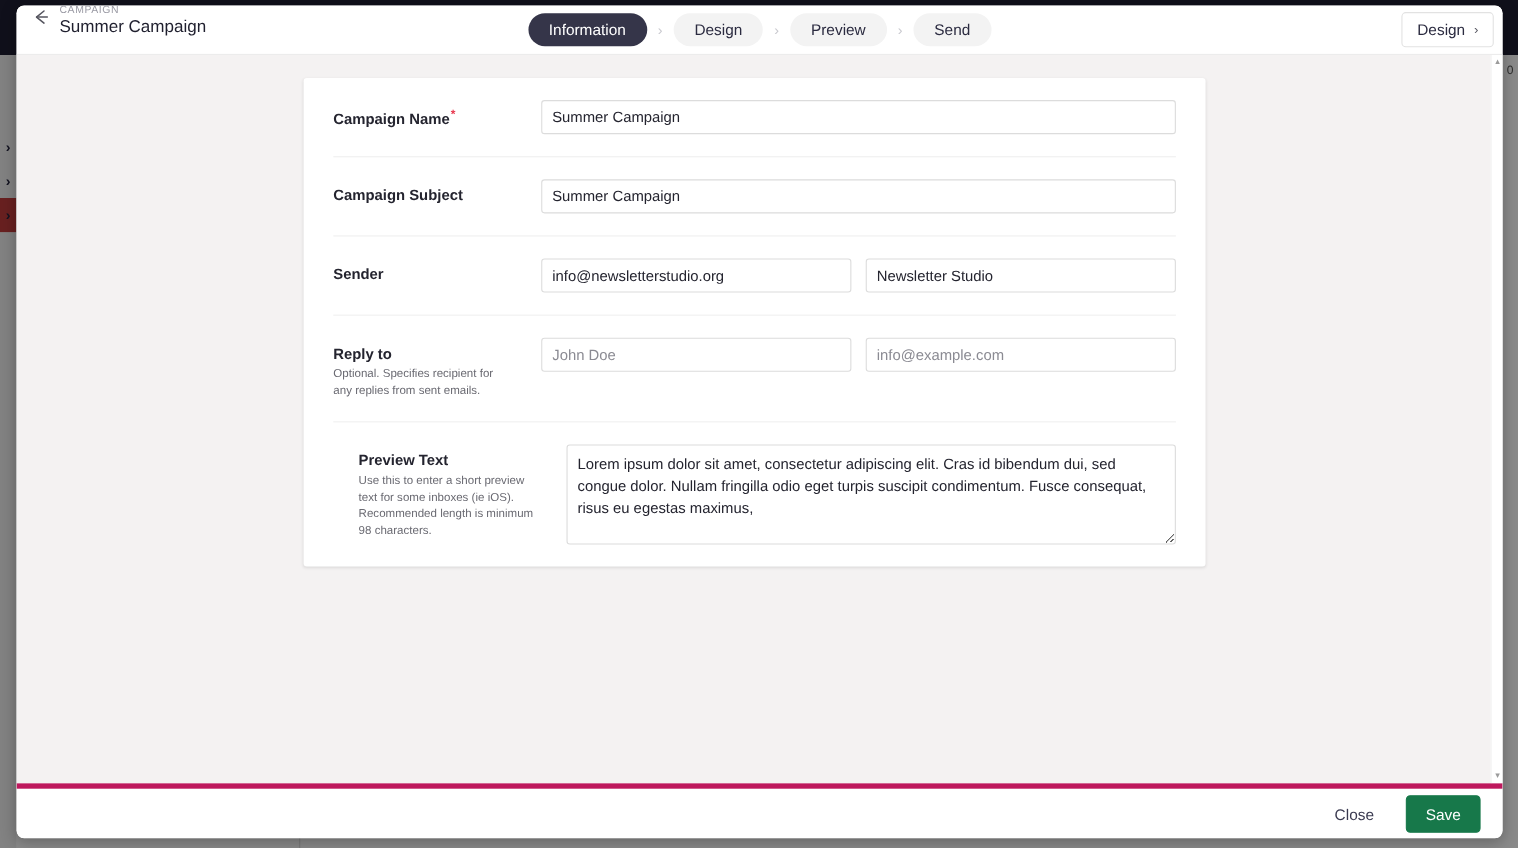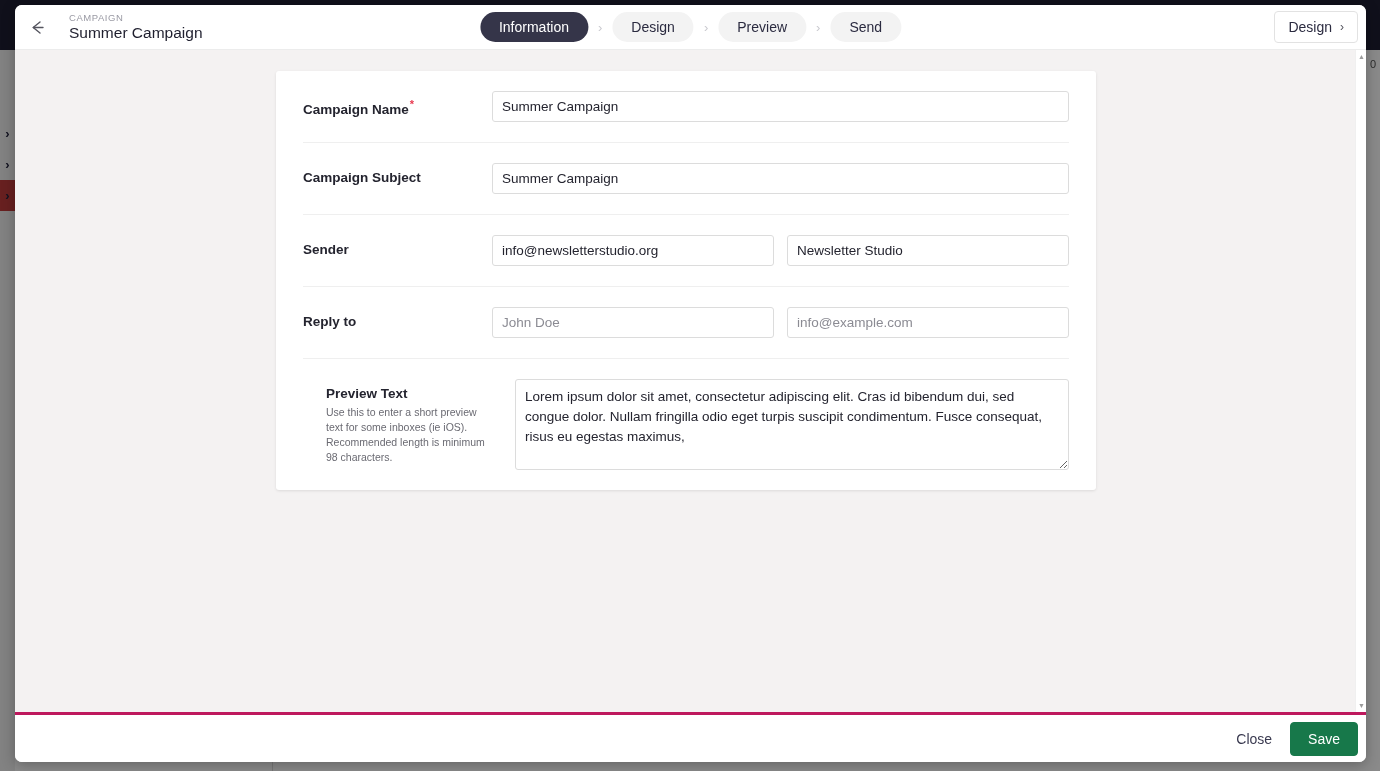--- a/index.html
+++ b/index.html
@@ -83,23 +83,22 @@
     overflow: hidden;
   }
 
   
   .modal-header {
     position: relative;
     height: 45px;
     flex: 0 0 45px;
     background: #ffffff;
     display: flex;
-    align-items: center;
+    align-items: flex-start;
     border-bottom: 1px solid #ececec;
-    gap: 15px;
   }
   .back-arrow {
     width: 34px;
     margin-left: 5px;
     display: flex;
     align-items: center;
     justify-content: center;
     cursor: pointer;
     color: #55555f;
   }
@@ -289,25 +288,26 @@
     width: 7px; height: 0px;
     background: #d4d4d4;
     border-radius: 4px;
   }
 
   
   .modal-footer {
     height: 50px;
     flex: 0 0 50px;
     background: #ffffff;
-    border-top: 3px solid #be185d;
+    border-top: 5px solid #be185d;
     display: flex;
     align-items: center;
     justify-content: flex-end;
-    padding-right: 8px;
+    gap: 11px;
+    padding-right: 20px;
   }
   .btn {
     font-family: "Liberation Sans", sans-serif;
     font-size: 14px;
     border-radius: 4px;
     padding: 8px 17px;
     cursor: pointer;
     white-space: nowrap;
     border: 1px solid transparent;
   }
@@ -421,20 +421,21 @@
             </div>
             <div class="half">
               <input class="txt-input" type="text" value="Newsletter Studio" style="">
             </div>
           </div>
         </div>
 
         <div class="form-row">
           <div class="form-label-col">
             <div class="form-label">Reply to</div>
+            <div class="form-help">Optional. Specifies recipient for any replies from sent emails.</div>
           </div>
           <div class="form-input-col">
             <div class="half">
               <input class="txt-input" type="text" placeholder="John Doe" style="">
             </div>
             <div class="half">
               <input class="txt-input" type="text" placeholder="info@example.com" style="">
             </div>
           </div>
         </div>

